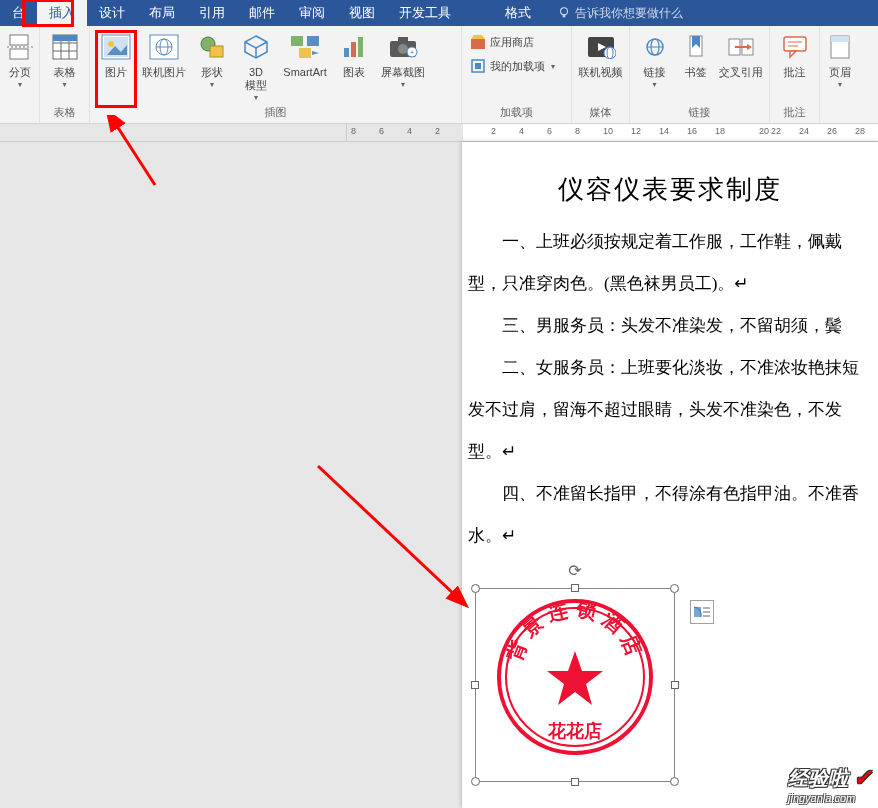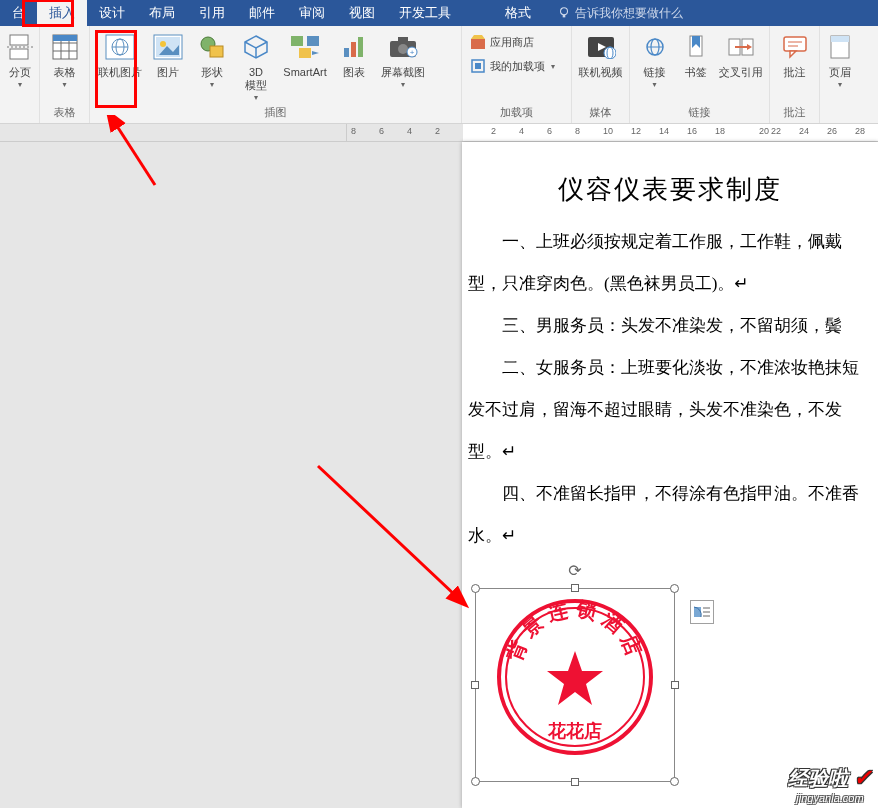--- a/index.html
+++ b/index.html
@@ -54,21 +54,21 @@
   .stamp { position: relative; width: 156px; height: 156px; margin: 10px auto; }
   .stamp-outer { position:absolute; inset:0; border:4px solid #e13; border-radius:50%; }
   .stamp-inner { position:absolute; inset:8px; border:2px solid #e13; border-radius:50%; }
   .stamp svg { position:absolute; inset:0; }
   .stamp-bottom { position:absolute; bottom:12px; left:0; right:0; text-align:center; color:#e13; font-family:"SimSun",serif; font-size:18px; font-weight:bold; }
 
   
   .arrow { position:absolute; z-index:40; }
 
   
-  .watermark { position:absolute; right:6px; bottom:4px; text-align:center; z-index:60; }
+  .watermark { position:absolute; right:6px; bottom:4px; text-align:left; z-index:60; }
   .watermark .l1 { font-size:20px; font-weight:bold; color:#fff; text-shadow: -1px -1px 0 #333, 1px -1px 0 #333, -1px 1px 0 #333, 1px 1px 0 #333; font-style:italic; }
   .watermark .chk { color:#e00; font-size:22px; font-weight:bold; }
   .watermark .l2 { font-size:11px; color:#fff; text-shadow: -1px -1px 0 #555, 1px -1px 0 #555, -1px 1px 0 #555, 1px 1px 0 #555; font-style:italic; }
 </style>
 </head>
 <body>
 
 <div class="tab-bar">
   <div class="tab">台</div>
   <div class="tab active">插入</div>
@@ -128,41 +128,41 @@
         </span>
         <span class="lbl">表格</span>
         <span class="dd">▾</span>
       </div>
     </div>
     <div class="ribbon-group-label">表格</div>
   </div>
 
   <div class="ribbon-group" style="width:372px">
     <div class="ribbon-group-controls">
+      <div class="rb">
+        <span class="ico">
+          <svg width="30" height="26">
+              <rect x="1" y="1" width="28" height="24" fill="#fff" stroke="#5a8fc0"></rect>
+              <rect x="3" y="3" width="24" height="20" fill="#cfe3f5"></rect>
+              <circle cx="10" cy="10" r="3" fill="#f4c43a"></circle>
+              <polygon points="6,21 14,12 20,18 26,11 26,21" fill="#5a8fc0"></polygon>
+            </svg>
+        </span>
+        <span class="lbl">图片</span>
+      </div>
       <div class="rb" style="width:52px">
         <span class="ico">
           <svg width="30" height="26">
               <rect x="1" y="1" width="28" height="24" fill="#fff" stroke="#5a8fc0"></rect>
               <circle cx="15" cy="13" r="8" fill="none" stroke="#5a8fc0"></circle>
               <ellipse cx="15" cy="13" rx="4" ry="8" fill="none" stroke="#5a8fc0"></ellipse>
               <line x1="7" y1="13" x2="23" y2="13" stroke="#5a8fc0"></line>
             </svg>
         </span>
         <span class="lbl">联机图片</span>
-      </div>
-      <div class="rb">
-        <span class="ico">
-          <svg width="30" height="26">
-              <rect x="1" y="1" width="28" height="24" fill="#fff" stroke="#5a8fc0"></rect>
-              <rect x="3" y="3" width="24" height="20" fill="#cfe3f5"></rect>
-              <circle cx="10" cy="10" r="3" fill="#f4c43a"></circle>
-              <polygon points="6,21 14,12 20,18 26,11 26,21" fill="#5a8fc0"></polygon>
-            </svg>
-        </span>
-        <span class="lbl">图片</span>
       </div>
       <div class="rb">
         <span class="ico">
           <svg width="28" height="26">
               <circle cx="10" cy="10" r="7" fill="#7fb36a" stroke="#4a7a38"></circle>
               <rect x="12" y="12" width="13" height="11" fill="#f0c24b" stroke="#b88a22"></rect>
             </svg>
         </span>
         <span class="lbl">形状</span>
         <span class="dd">▾</span>

